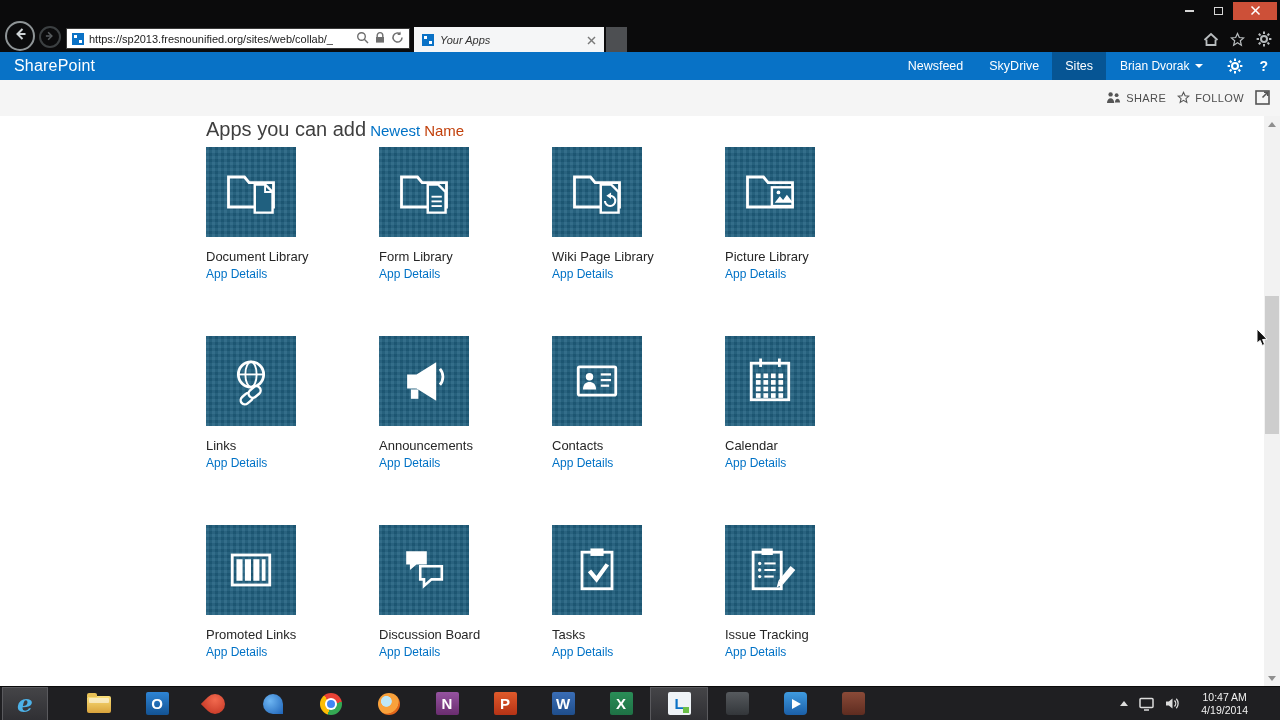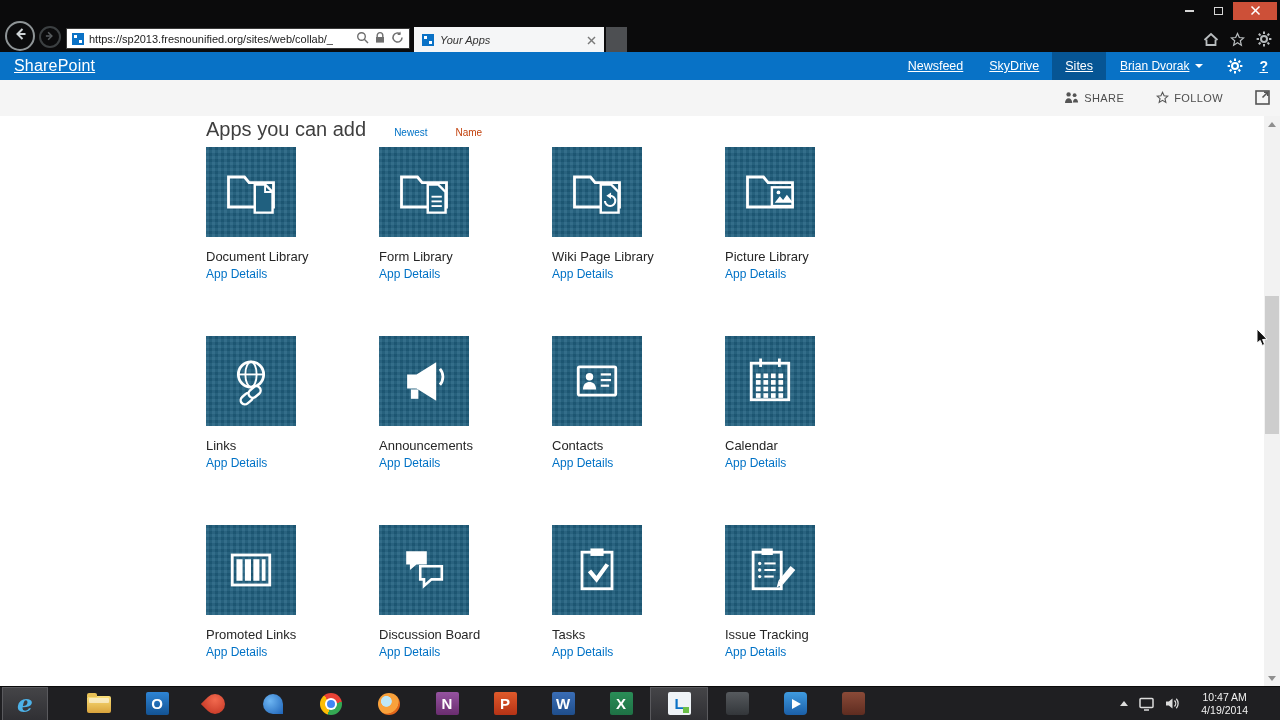--- a/index.html
+++ b/index.html
@@ -20,40 +20,40 @@
   .tab-title{flex:1;font-size:11px;color:#333;font-style:italic;}
   .newtab{position:absolute;left:606px;top:27px;width:21px;height:25px;background:#4d4f52;}
   .win-controls{position:absolute;right:3px;top:2px;display:flex;height:18px;}
   .win-btn{width:29px;height:18px;display:flex;align-items:center;justify-content:center;}
   .win-btn.close{width:44px;background:#cd5038;}
   .minbar{width:9px;height:2px;background:#d6d6d6;}
   .maxbox{width:9px;height:8px;border:1.5px solid #d6d6d6;}
   .chrome-tools{position:absolute;right:8px;top:31px;display:flex;gap:11px;align-items:center;color:#b5b9bb;}
 
   
-  .suite{position:absolute;top:52px;left:0;right:0;height:28px;background:#0872c6;color:#fff;display:flex;align-items:center;text-decoration:underline;}
+  .suite{position:absolute;top:52px;left:0;right:0;height:28px;background:#0872c6;color:#fff;display:flex;align-items:center;}
   .brand{font-size:16px;margin-left:14px;letter-spacing:.2px;}
   .suite-right{margin-left:auto;display:flex;align-items:center;height:100%;}
   .suite-link{font-size:12.5px;padding:0 13px;height:100%;display:flex;align-items:center;cursor:pointer;}
   .suite-link.active{background:rgba(0,0,0,.25);}
   .suite-user{font-size:12px;padding:0 14px;display:flex;align-items:center;gap:6px;cursor:pointer;}
   .caret{width:0;height:0;border-left:4px solid transparent;border-right:4px solid transparent;border-top:4px solid #fff;}
   .suite-gear{padding:0 10px;color:#fff;display:flex;align-items:center;cursor:pointer;}
   .suite-help{font-size:14px;font-weight:bold;padding:0 12px 0 6px;cursor:pointer;}
 
   
   .cmdbar{position:absolute;top:80px;left:0;right:0;height:36px;background:#f5f5f5;}
-  .cmd-right{position:absolute;right:10px;top:0;height:36px;display:flex;align-items:center;gap:32px;color:#4e4e4e;}
+  .cmd-right{position:absolute;right:10px;top:0;height:36px;display:flex;align-items:center;gap:11px;color:#4e4e4e;}
   .cmd-item{display:flex;align-items:center;gap:5px;font-size:11px;letter-spacing:.4px;cursor:pointer;}
 
   
   .content{position:absolute;top:116px;left:0;right:0;bottom:34px;background:#fff;}
   .head-row{position:absolute;left:206px;top:2px;display:flex;align-items:baseline;}
   .heading{font-size:20px;color:#3f3f3f;font-weight:400;}
-  .sort-link{font-size:10px;margin-left:28px;cursor:pointer;}
+  .sort-link{font-size:15px;margin-left:4px;cursor:pointer;}
   .sort-link.active{color:#0072c6;}
   .sort-link.inactive{color:#c2410c;}
   .apps-grid{position:absolute;left:206px;top:31px;display:grid;grid-template-columns:repeat(4,173px);grid-auto-rows:189px;}
   .tile{width:90px;height:90px;background-color:#20607f;cursor:pointer;
     background-image:repeating-linear-gradient(90deg,rgba(255,255,255,.05) 0 3px,rgba(0,0,0,.05) 3px 6px),
                      repeating-linear-gradient(0deg,rgba(255,255,255,.04) 0 3px,rgba(0,0,0,.06) 3px 6px);
     display:flex;align-items:center;justify-content:center;}
   .tile svg{width:60px;height:60px;display:block;}
   .app-name{margin-top:12px;font-size:13px;color:#262626;}
   .app-details{display:inline-block;margin-top:3px;font-size:12px;color:#0072c6;cursor:pointer;text-decoration:none;}

